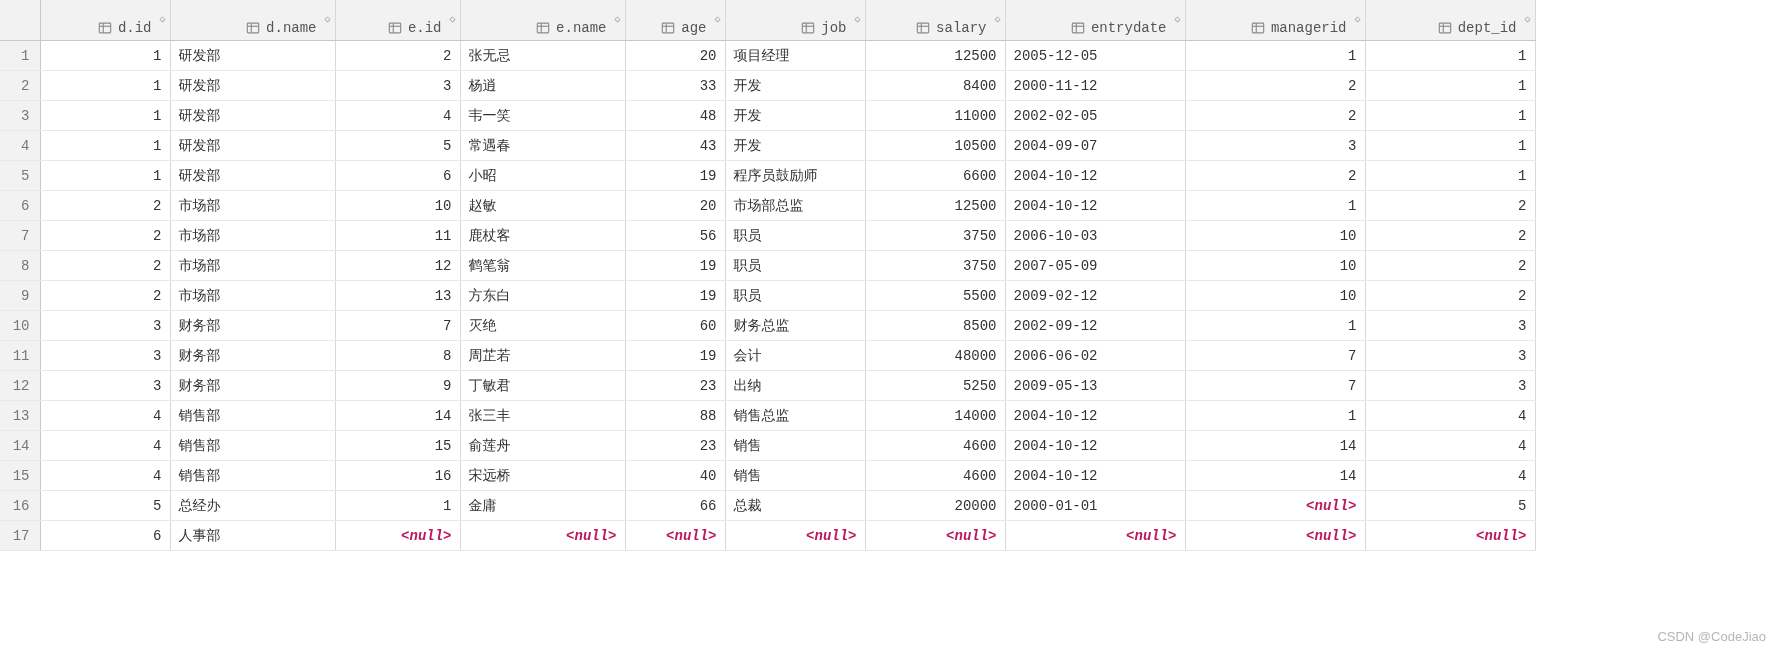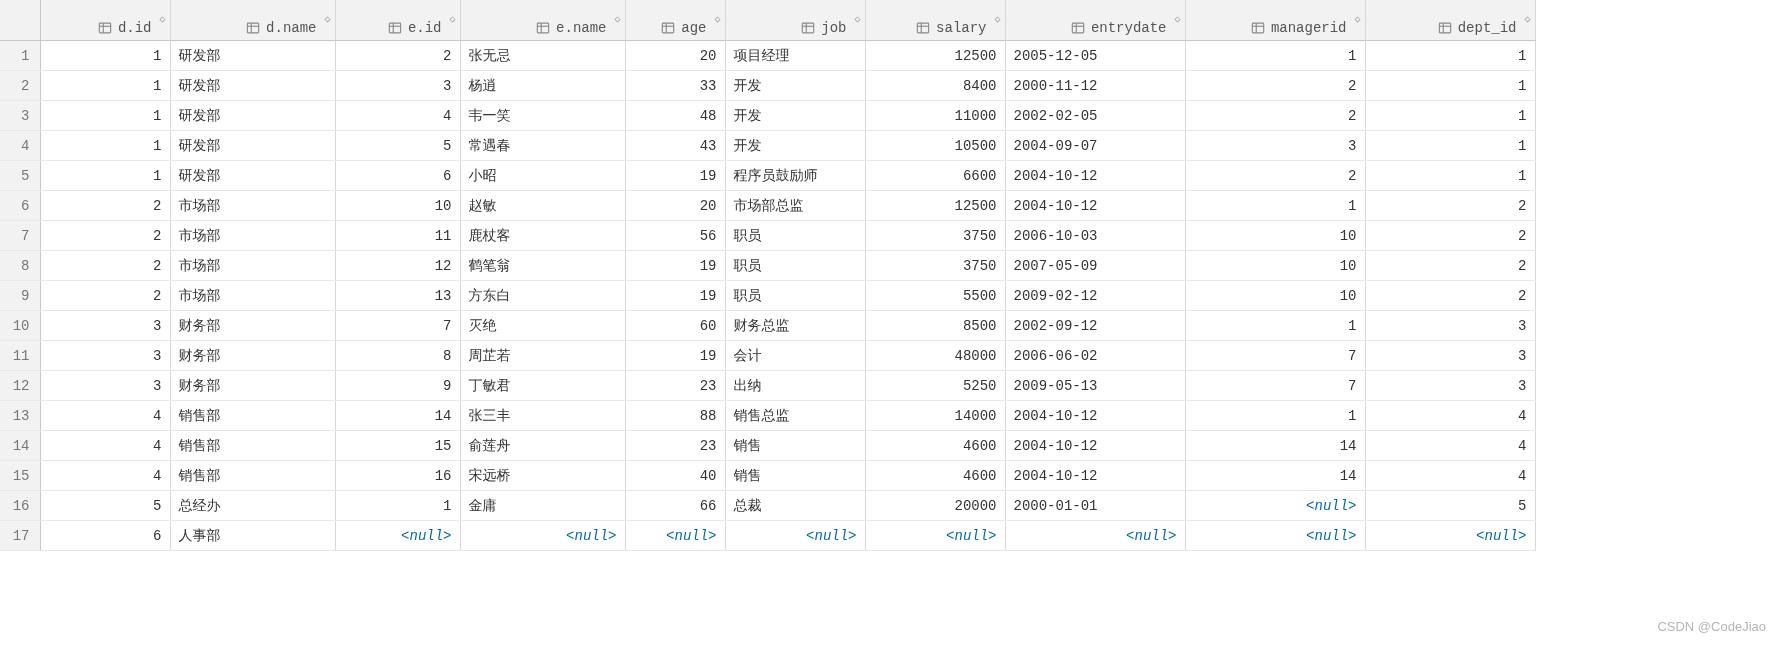--- a/index.html
+++ b/index.html
@@ -60,27 +60,28 @@
       right: 4px;
       top: 50%;
       transform: translateY(-50%);
       color: #999;
       font-size: 10px;
       line-height: 1;
     }
     .txt-right { text-align: right; }
     .txt-left { text-align: left; }
     .null-val {
-      color: #0369a1;
+      color: #be185d;
       font-style: italic;
+      font-weight: bold;
     }
     .watermark {
       position: fixed;
       right: 18px;
-      bottom: 12px;
+      bottom: 2px;
       color: rgba(120,120,120,0.55);
       font-family: sans-serif;
       font-size: 13px;
       pointer-events: none;
     }
     
     .w-did { width: 130px; }
     .w-dname { width: 165px; }
     .w-eid { width: 125px; margin-left: 18px; }
     .w-ename { width: 165px; }

